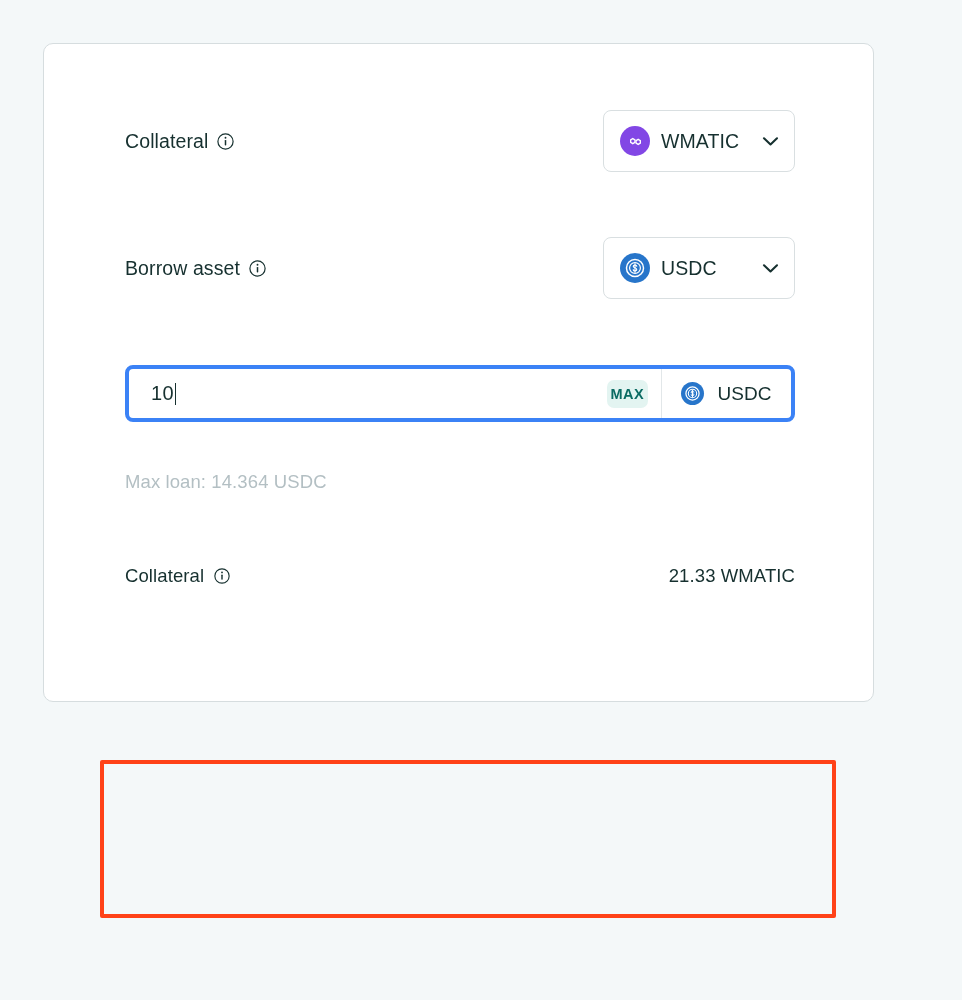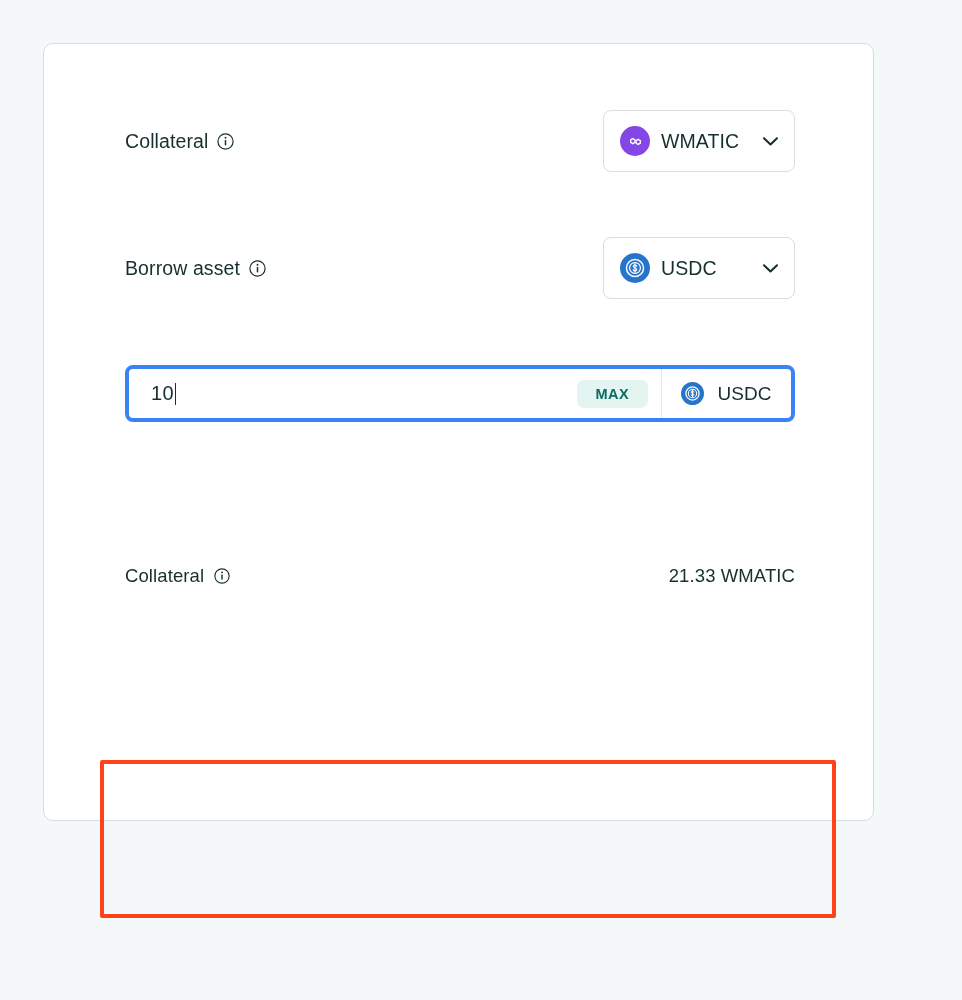--- a/index.html
+++ b/index.html
@@ -21,21 +21,21 @@
     width: 962px;
     height: 1000px;
   }
 
   
   .card {
     position: absolute;
     left: 43px;
     top: 43px;
     width: 831px;
-    height: 778px;
+    height: 659px;
     background: #ffffff;
     border: 1px solid #d6dddf;
     border-radius: 10px;
   }
 
   .card-inner {
     position: absolute;
     left: 81px;
     top: 0;
     width: 670px;
@@ -146,21 +146,21 @@
     vertical-align: middle;
   }
 
   .max-btn {
     margin-left: auto;
     background: #e3f4f1;
     color: #0b6b63;
     font-size: 14.5px;
     font-weight: bold;
     letter-spacing: 0.4px;
-    padding: 6px 19px;
+    padding: 6px 4px;
     border: none;
     border-radius: 7px;
     cursor: pointer;
     font-family: "Liberation Sans", sans-serif;
   }
 
   .amount-right {
     flex: none;
     width: 130px;
     display: flex;
@@ -318,20 +318,21 @@
               <circle cx="12" cy="12" r="9.3" fill="none" stroke="#ffffff" stroke-width="1.8"></circle>
               <circle cx="12" cy="12" r="5.9" fill="none" stroke="#ffffff" stroke-width="1.5"></circle>
               <path d="M12 7.4 L12 16.6" stroke="#ffffff" stroke-width="1.5" stroke-linecap="round"></path>
               <path d="M13.9 10.1 C13.9 9.2 13.1 8.8 12 8.8 C10.9 8.8 10.1 9.3 10.1 10.2 C10.1 12.3 13.9 11.3 13.9 13.7 C13.9 14.7 13.1 15.2 12 15.2 C10.9 15.2 10.1 14.7 10.1 13.8" fill="none" stroke="#ffffff" stroke-width="1.4" stroke-linecap="round"></path>
             </svg>
           </span>
           <span class="unit">USDC</span>
         </div>
       </div>
 
+      <div class="max-loan">Max loan: 14.364 USDC</div>
 
       <div class="summary">
 
         <div class="summary-row">
           <div class="summary-label">
             <span>Collateral</span>
             <span class="info-icon">
               <svg width="16" height="16" viewBox="0 0 17 17">
                 <circle cx="8.5" cy="8.5" r="7.6" fill="none" stroke="#16302f" stroke-width="1.2"></circle>
                 <circle cx="8.5" cy="4.7" r="0.95" fill="#16302f"></circle>

